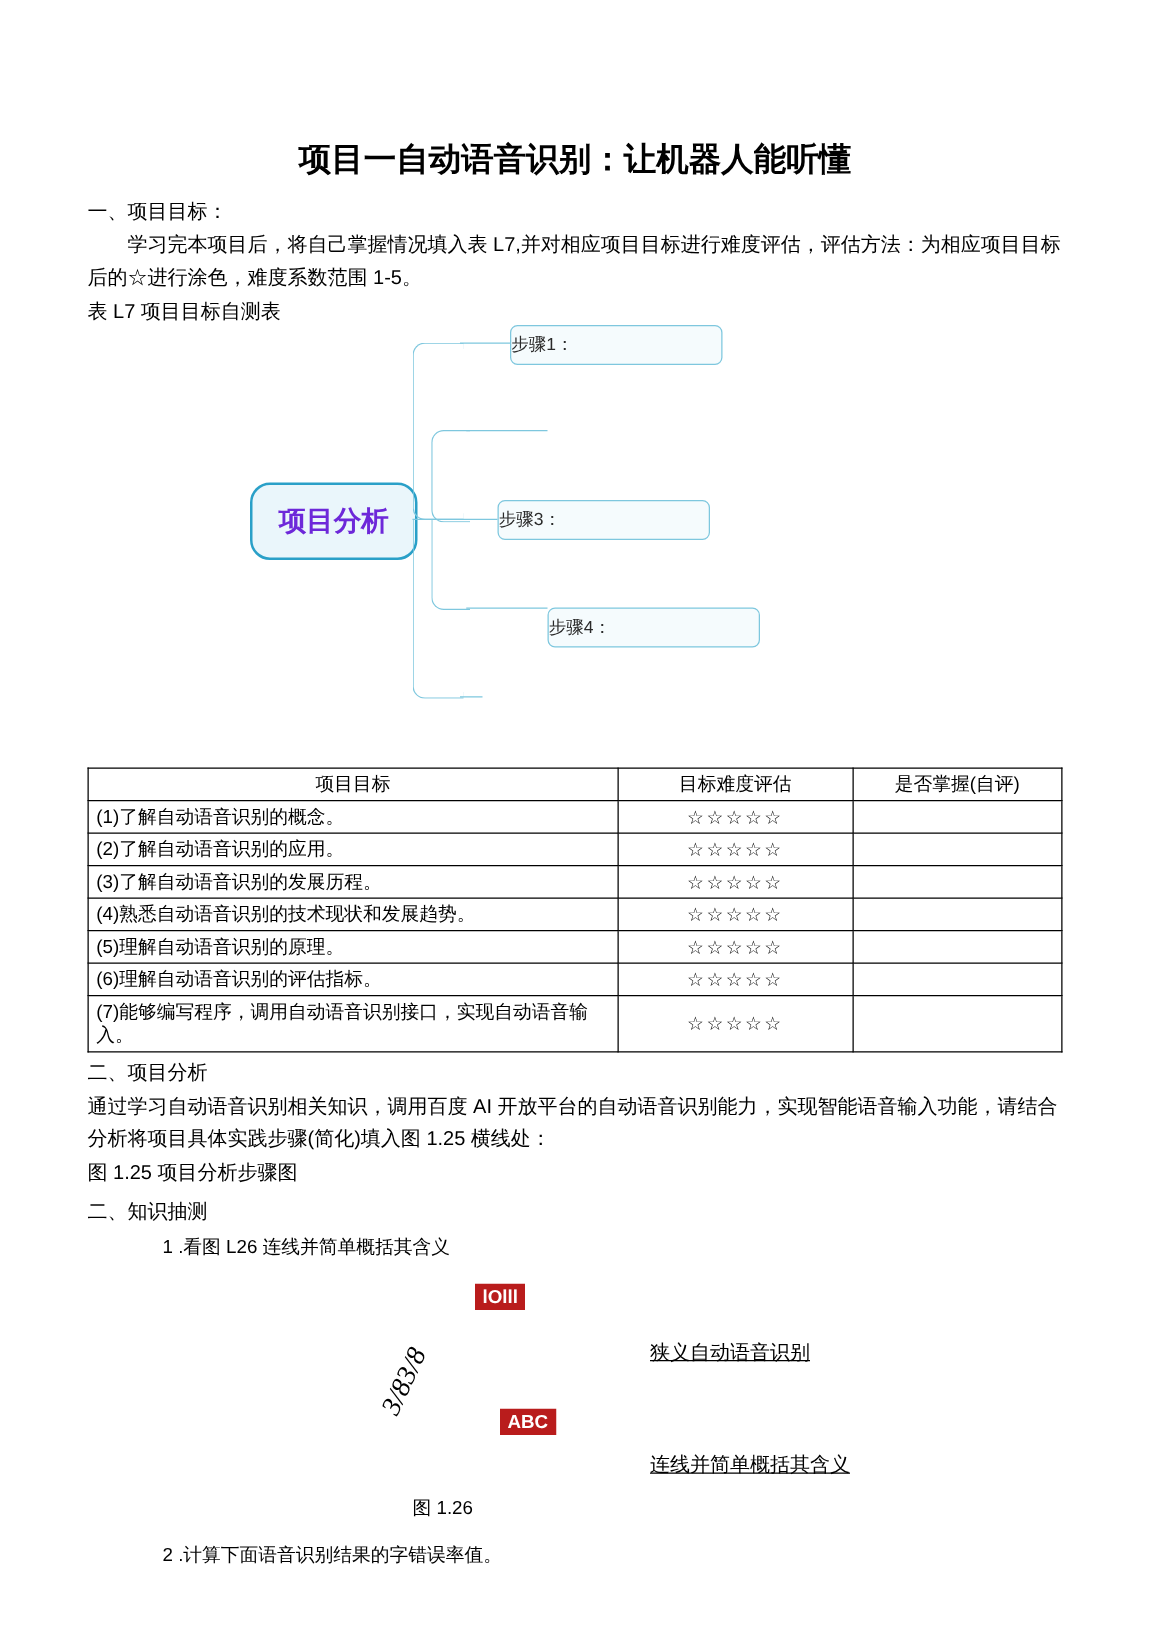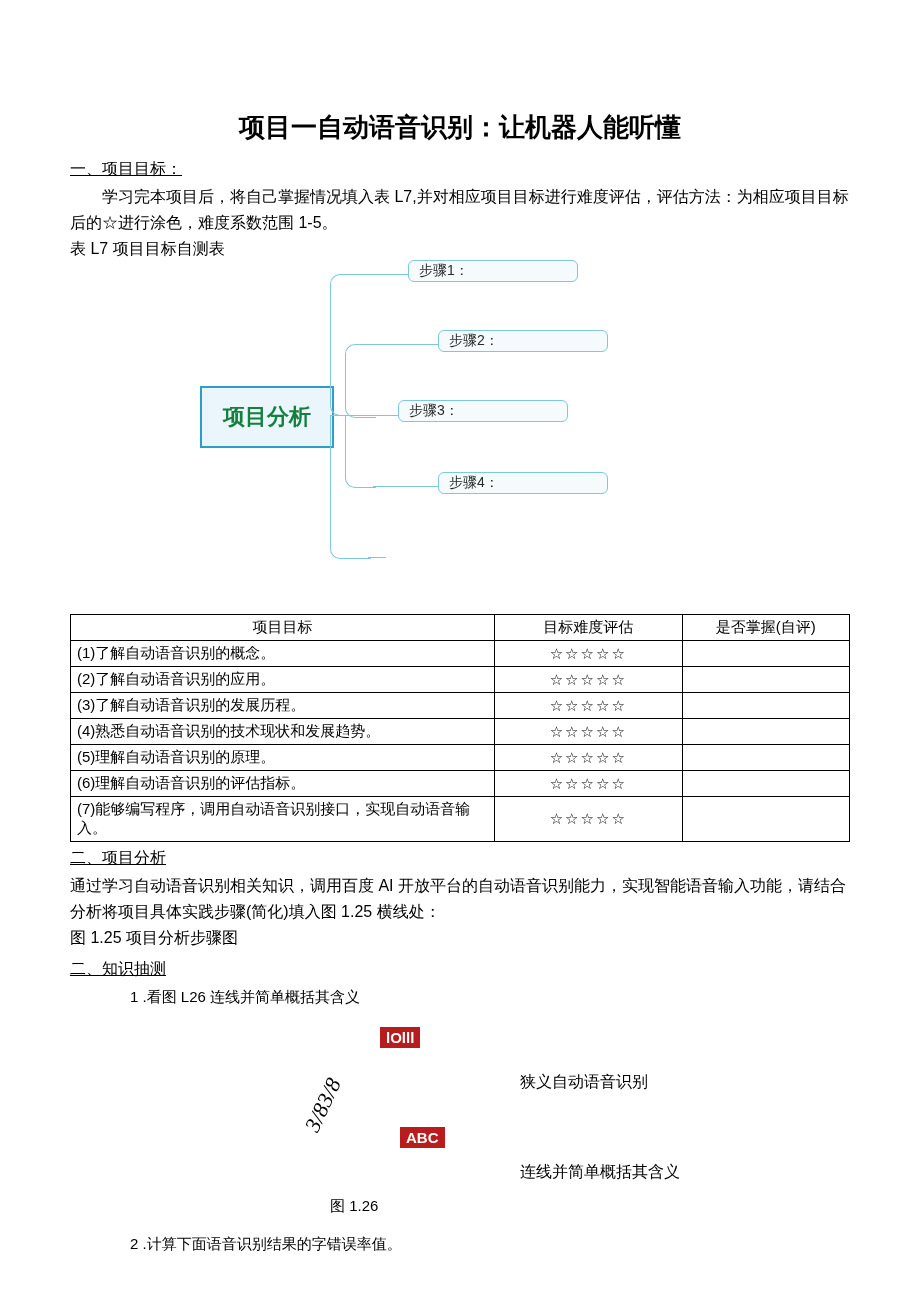--- a/index.html
+++ b/index.html
@@ -14,21 +14,20 @@
   }
   h1 {
     text-align: center;
     font-size: 26px;
     font-weight: 600;
     margin: 30px 0 14px 0;
   }
   .section-head {
     font-size: 16px;
     margin: 6px 0 4px 0;
-    text-decoration: underline;
   }
   .indent {
     text-indent: 2em;
     margin: 2px 0;
     line-height: 1.6;
   }
   .caption {
     margin: 4px 0;
   }
   
@@ -39,38 +38,37 @@
     margin: 6px auto 8px auto;
   }
   .mm-root {
     position: absolute;
     left: 10px;
     top: 120px;
     width: 130px;
     height: 58px;
     background: #eaf6fb;
     border: 2px solid #2aa0c8;
-    border-radius: 0;
+    border-radius: 16px;
     display: flex;
     align-items: center;
     justify-content: center;
     font-size: 22px;
     font-weight: 600;
-    color: #15803d;
+    color: #6d28d9;
   }
   .mm-node {
     position: absolute;
     width: 170px;
-    height: 22px;
+    height: 32px;
     background: #f5fbfd;
     border: 1.5px solid #7ec7de;
     border-radius: 6px;
     display: flex;
     align-items: center;
-    padding-left: 10px;
     font-size: 14px;
     color: #2a2a2a;
     box-sizing: border-box;
   }
   .mm-line {
     position: absolute;
     border: 0;
     border-top: 1.4px solid #7ec7de;
     border-left: 1.4px solid #7ec7de;
     border-bottom: 1.4px solid #7ec7de;
@@ -123,20 +121,21 @@
     position: absolute;
     transform: rotate(-65deg);
     font-size: 22px;
     font-family: "Times New Roman", serif;
     font-style: italic;
     color: #000;
   }
   .right-label {
     position: absolute;
     font-size: 16px;
+    text-decoration: underline;
   }
   .fig-caption {
     position: absolute;
     font-size: 15px;
   }
   .numbered {
     margin: 8px 0 4px 60px;
     font-size: 15px;
   }
 </style>
@@ -156,23 +155,22 @@
   <div class="mm-line2" style="left:178px; top:8px;  width:40px;"></div>
   <div class="mm-line" style="left:155px; top:78px; width:30px; height:72px;"></div>
   <div class="mm-line2" style="left:183px; top:78px; width:65px;"></div>
   <div class="mm-line2" style="left:140px; top:149px; width:68px;"></div>
   <div class="mm-line" style="left:155px; top:149px; width:30px; height:72px; border-top:0; border-bottom:1.4px solid #7ec7de; border-radius:0 0 0 10px;"></div>
   <div class="mm-line2" style="left:183px; top:220px; width:65px;"></div>
   <div class="mm-line" style="left:140px; top:149px; width:40px; height:143px; border-top:0; border-bottom:1.4px solid #7ec7de; border-radius:0 0 0 10px;"></div>
   <div class="mm-line2" style="left:178px; top:291px; width:18px;"></div>
 
   <div class="mm-node" style="left:218px; top:-6px;">步骤1：</div>
-  <div class="mm-node" style="left:248px; top:64px;">步骤2：</div>
   <div class="mm-node" style="left:208px; top:134px;">步骤3：</div>
-  <div class="mm-node" style="left:248px; top:206px;">步骤4：</div>
+  <div class="mm-node" style="left:248px; top:220px;">步骤4：</div>
 </div>
 
 <table class="goals">
   <tbody>
       <tr>
     <th class="col-goal">项目目标</th>
     <th class="col-diff">目标难度评估</th>
     <th class="col-self">是否掌握(自评)</th>
   </tr>
   <tr>

